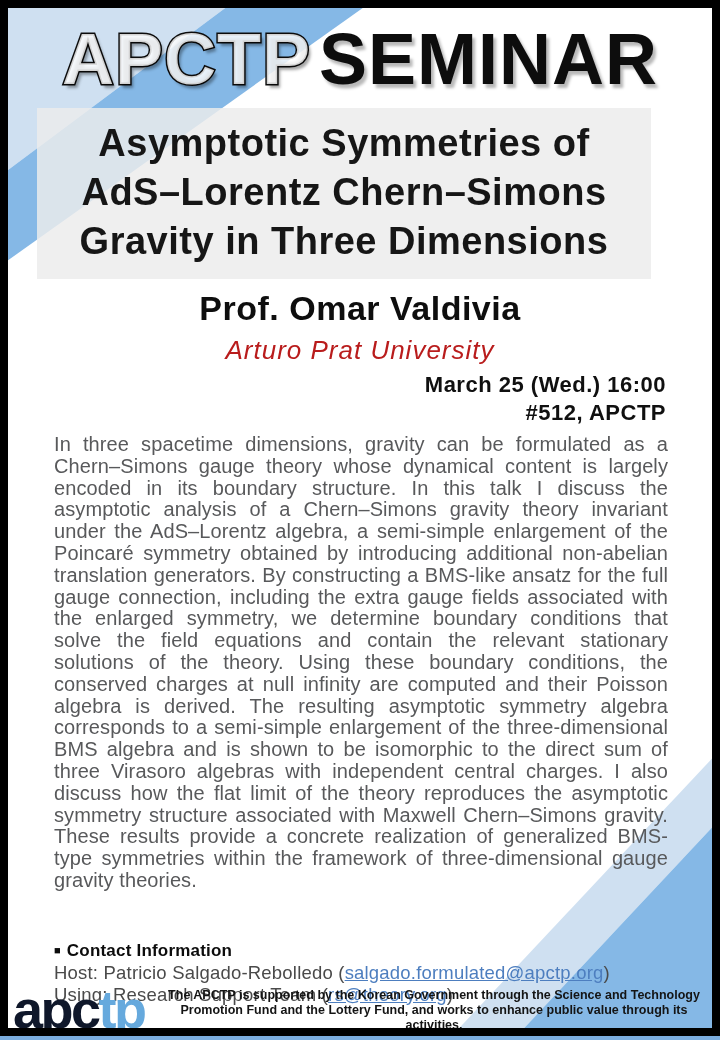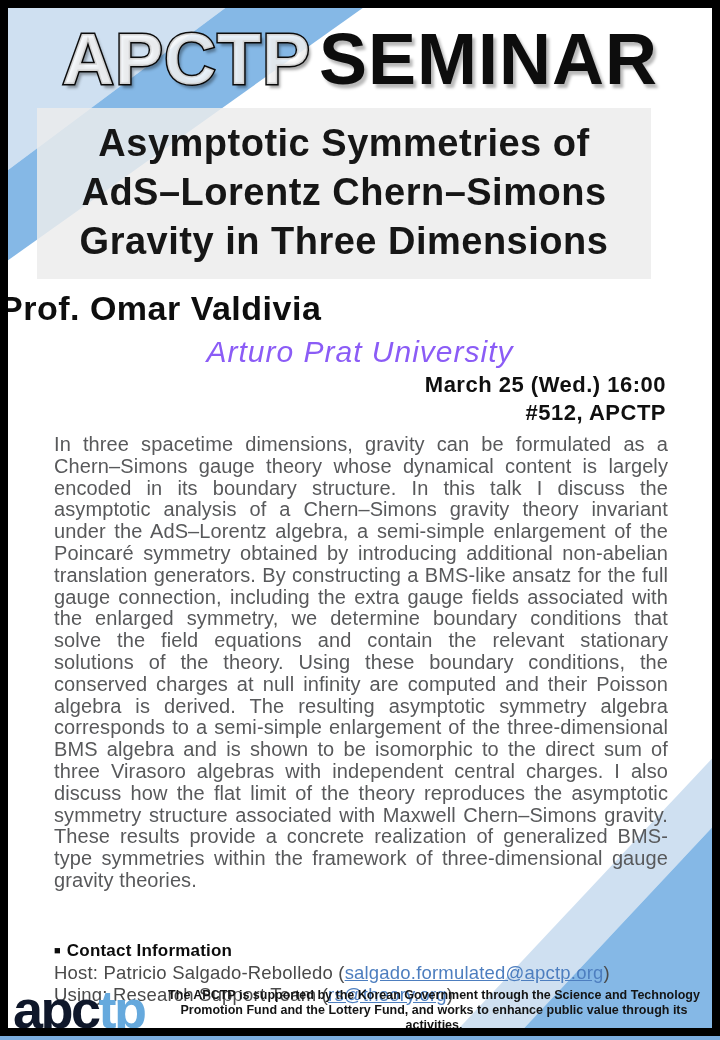--- a/index.html
+++ b/index.html
@@ -61,36 +61,36 @@
     color: #161616;
     text-align: center;
     white-space: pre-line;
     letter-spacing: 0.5px;
   }
 
   
   .speaker {
     position: absolute;
     top: 289px; left: 0; right: 0;
-    text-align: left;
+    text-align: center;
     font-size: 34px;
     font-weight: 700;
     letter-spacing: 0.5px;
     color: #0e0e0e;
     z-index: 10;
   }
   .affil {
     position: absolute;
     top: 335px; left: 0; right: 0;
     text-align: center;
-    font-size: 30px;
+    font-size: 26px;
     font-style: italic;
     font-weight: 400;
     letter-spacing: 1px;
-    color: #8b5cf6;
+    color: #b91c1c;
     z-index: 10;
   }
   .when {
     position: absolute;
     top: 371px; right: 54px;
     text-align: right;
     font-size: 22px;
     font-weight: 700;
     letter-spacing: 0.5px;
     line-height: 27.5px;

